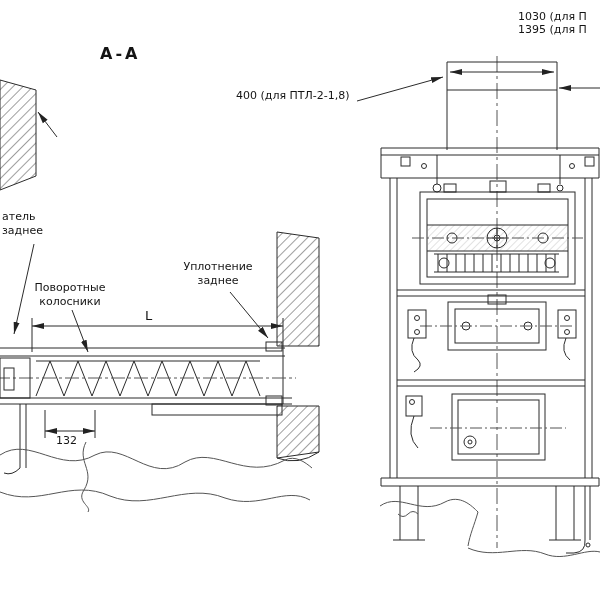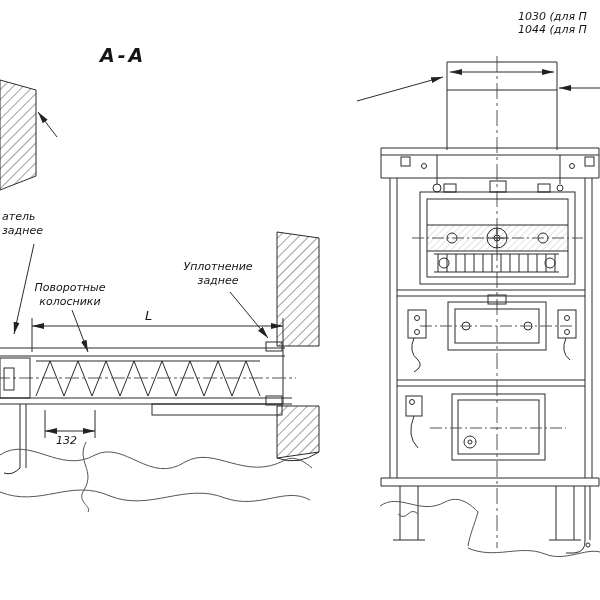--- a/index.html
+++ b/index.html
@@ -2,25 +2,25 @@
 <html><head>
 <meta charset="utf-8">
 <style>
   *{margin:0;padding:0;box-sizing:border-box}
   html,body{width:600px;height:600px;overflow:hidden;background:#fff;
     font-family:"DejaVu Sans",sans-serif}
   #canvas{position:relative;width:600px;height:600px;background:#fff}
   #canvas > svg{position:absolute;left:0;top:0}
   svg line,svg polyline,svg path,svg rect,svg circle,svg polygon{
     stroke:#2b2b2b;stroke-width:1;fill:none;stroke-linecap:butt}
-  .lbl{position:absolute;font-style:italic;font-size:11px;color:#141414;
+  .lbl{position:absolute;font-size:11px;color:#141414;
     line-height:1.25;white-space:nowrap}
   .lbl span{display:block}
   .center{text-align:center}
-  #section-label{font-size:19px;font-weight:bold;letter-spacing:3px}
+  #section-label{font-size:16px;font-weight:bold;letter-spacing:3px}
   #dim-L{font-size:13px}
 </style>
 </head>
 <body>
 
 <div id="canvas">
 
 <svg width="600" height="600" viewBox="0 0 600 600">
   <defs>
     <pattern id="hatch" width="7" height="7" patternUnits="userSpaceOnUse" patternTransform="rotate(45)">
@@ -245,17 +245,18 @@
 
 <div class="lbl center" style="left:18px;top:281px;width:104px">
   <span>Поворотные</span>
   <span>колосники</span>
 </div>
 
 <div class="lbl" id="dim-L" style="left:145px;top:308px">L</div>
 
 <div class="lbl" style="left:56px;top:434px">132</div>
 
+<div class="lbl" style="left:236px;top:89px">400 (для ПТЛ-2-1,8)</div>
 
 <div class="lbl" style="left:518px;top:10px">1030 (для П</div>
-<div class="lbl" style="left:518px;top:23px">1044 (для П</div>
+<div class="lbl" style="left:518px;top:23px">1395 (для П</div>
 
 </div>
 
 </body></html>

